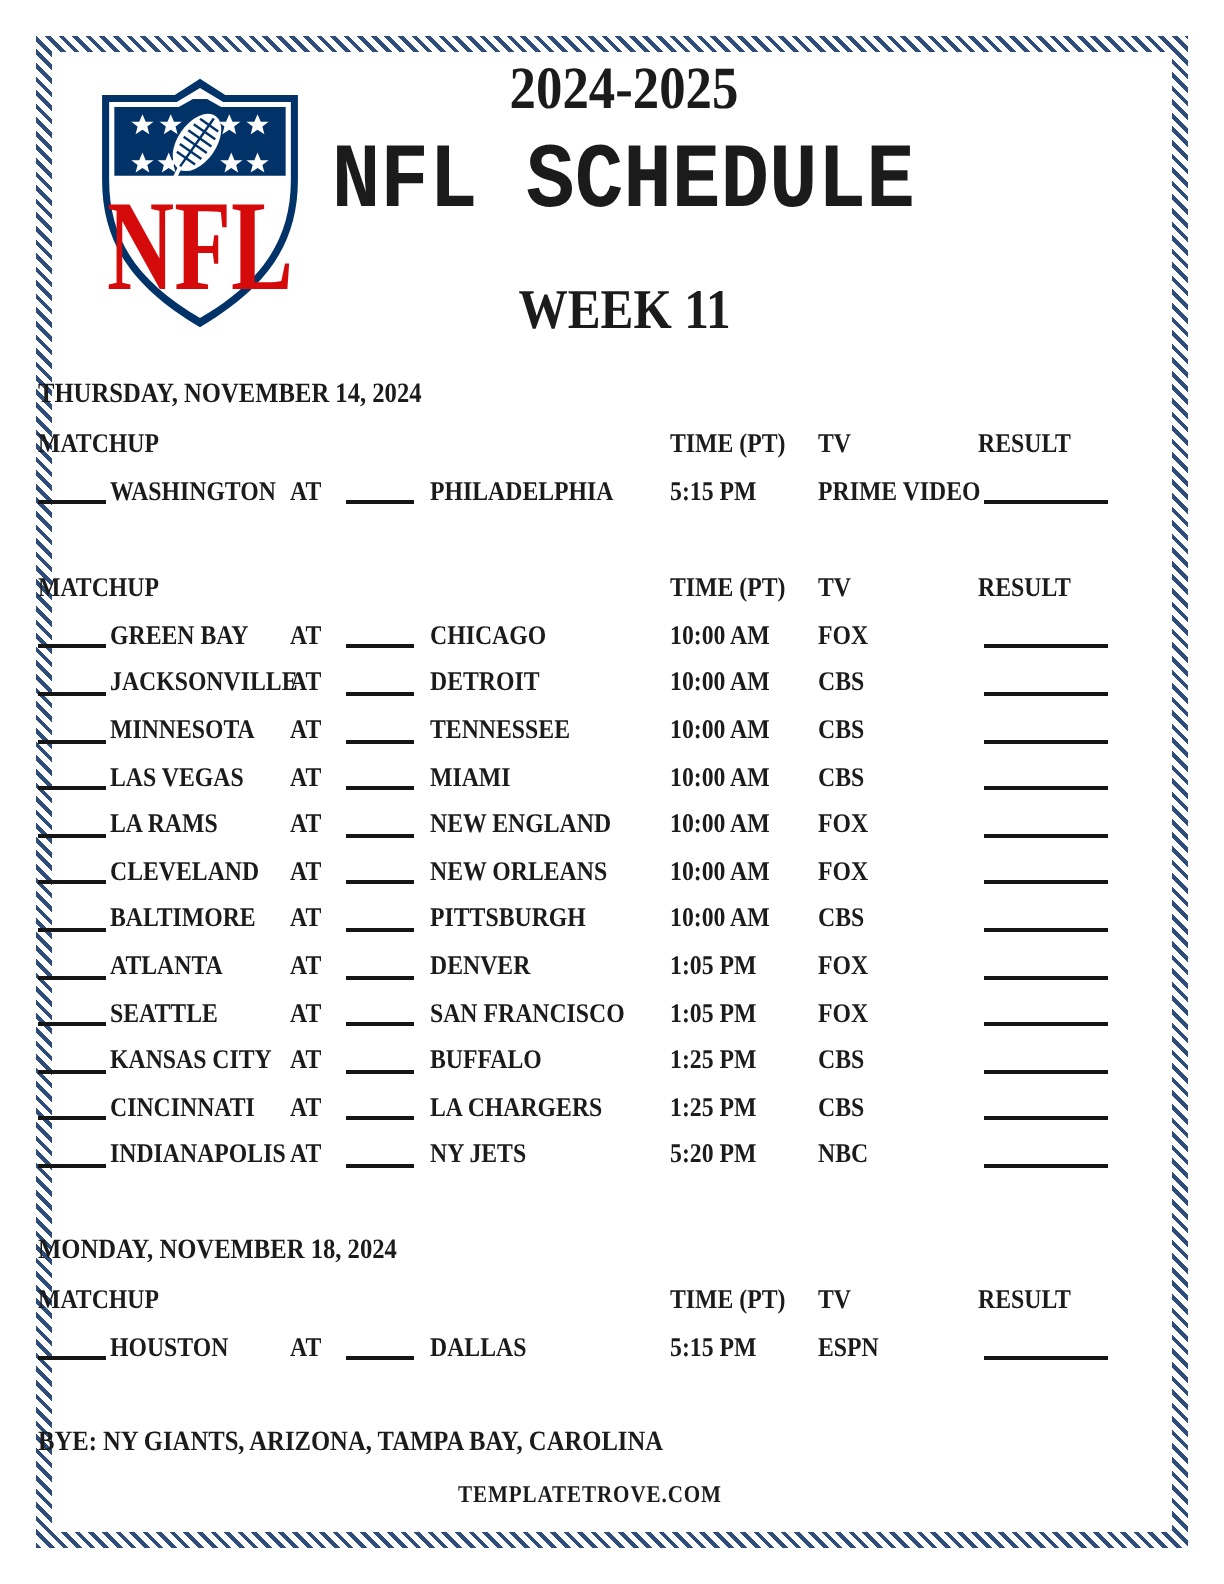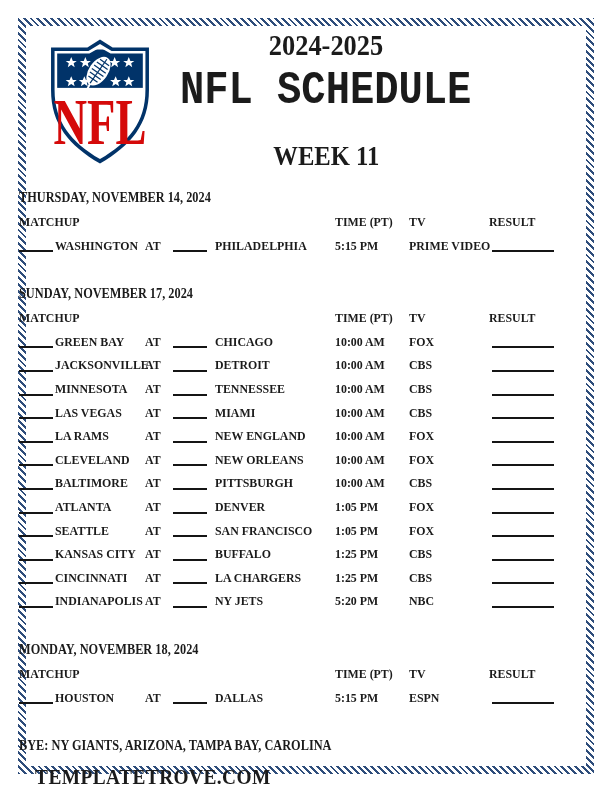--- a/index.html
+++ b/index.html
@@ -10,21 +10,21 @@
   
   .frame{
     position:absolute;inset:18px;
     border:8px solid #2e4d7b;
     border-image:repeating-linear-gradient(45deg,#2e4d7b 0 2px,#ffffff 2px 4.8px) 8;
     pointer-events:none;
   }
   
   .logo{position:absolute;left:47px;top:39px;width:106px;height:125px;}
   
-  .titles{position:absolute;left:62px;top:30px;width:528px;text-align:center;line-height:1;}
+  .titles{position:absolute;left:48px;top:30px;width:528px;text-align:center;line-height:1;}
   .cond{display:inline-block;transform:scaleX(.88);transform-origin:50% 50%;white-space:nowrap;}
   .condL{display:inline-block;transform:scaleX(.88);transform-origin:0 50%;white-space:nowrap;}
   .title-year{font-size:30px;}
   .title-main{font-size:46px;margin-top:8px;font-family:Liberation Mono, monospace;}
   .title-week{font-size:28px;margin-top:28px;}
   
   .schedule{position:absolute;left:19px;top:186px;width:551px;}
   .section{margin-bottom:25px;}
   .section:last-of-type{margin-bottom:0;}
   .date{font-size:14px;line-height:24px;height:24px;white-space:nowrap;}
@@ -35,21 +35,21 @@
   .c-away{left:36px;}
   .c-at{left:126px;}
   .c-homeblank{left:154px;width:34px;}
   .c-home{left:196px;}
   .c-time{left:316px;}
   .c-tv{left:390px;}
   .c-result{left:470px;}
   .c-resultblank{left:473px;width:62px;}
   .blank{position:absolute;height:0;border-bottom:2px solid #151515;bottom:5px;top:auto !important;}
   .bye{margin-top:4px;font-size:14px;line-height:24px;}
-  .footer{margin-top:6px;font-size:22px;letter-spacing:.5px;}
+  .footer{margin-top:6px;text-align:center;font-size:12px;letter-spacing:.5px;}
 </style>
 </head>
 <body>
 
 <div class="page">
   <div class="frame"></div>
 
   <svg class="logo" viewBox="0 0 105 123" aria-hidden="true">
     <defs>
       <polygon id="st" points="0,-5.5 1.6,-1.7 5.5,-1.7 2.4,0.65 3.4,4.45 0,2.2 -3.4,4.45 -2.4,0.65 -5.5,-1.7 -1.6,-1.7" fill="#ffffff"></polygon>
@@ -134,21 +134,20 @@
             </span>
     <span class="c-tv">
               <span class="condL">PRIME VIDEO</span>
             </span>
     <span class="blank c-resultblank"></span>
   </div>
         </div>
     </div>
 
     <div class="section">
-      <div class="date"><span class="condL">SUNDAY, NOVEMBER 17, 2024</span></div>
       <div class="hdr-row">
         <span class="c-matchup">
             <span class="condL">MATCHUP</span>
           </span>
         <span class="c-time">
             <span class="condL">TIME (PT)</span>
           </span>
         <span class="c-tv">
             <span class="condL">TV</span>
           </span>

